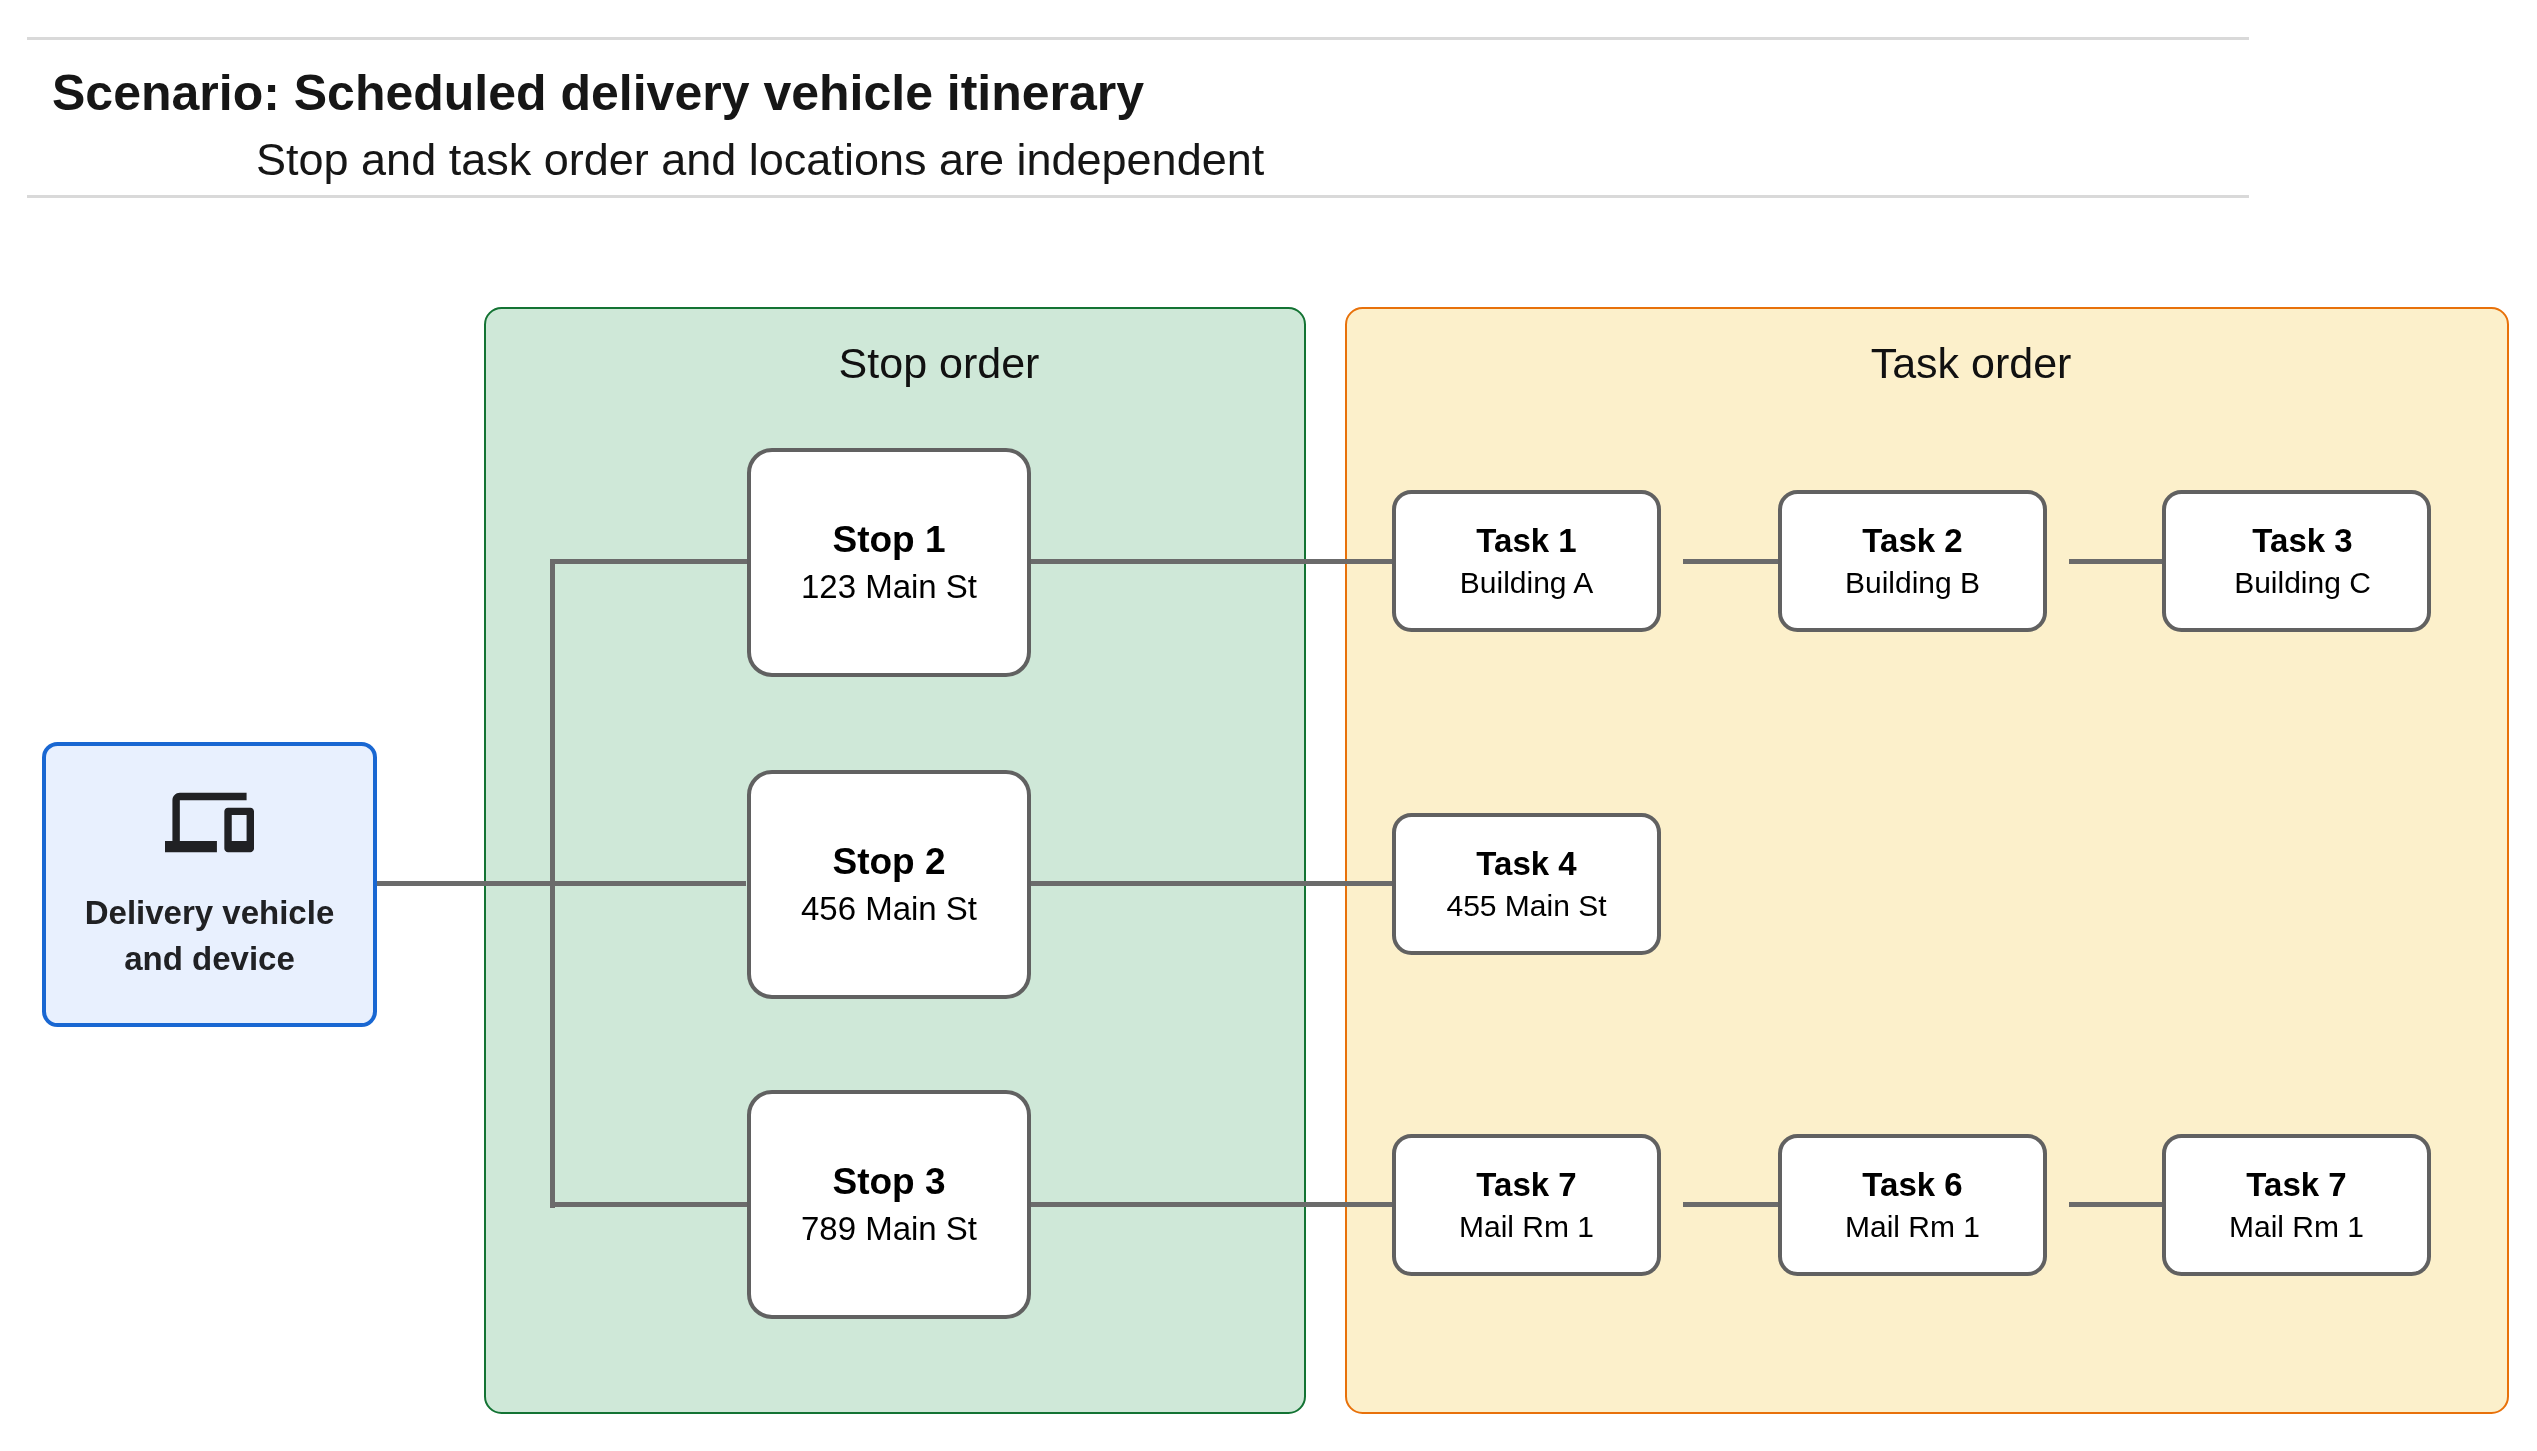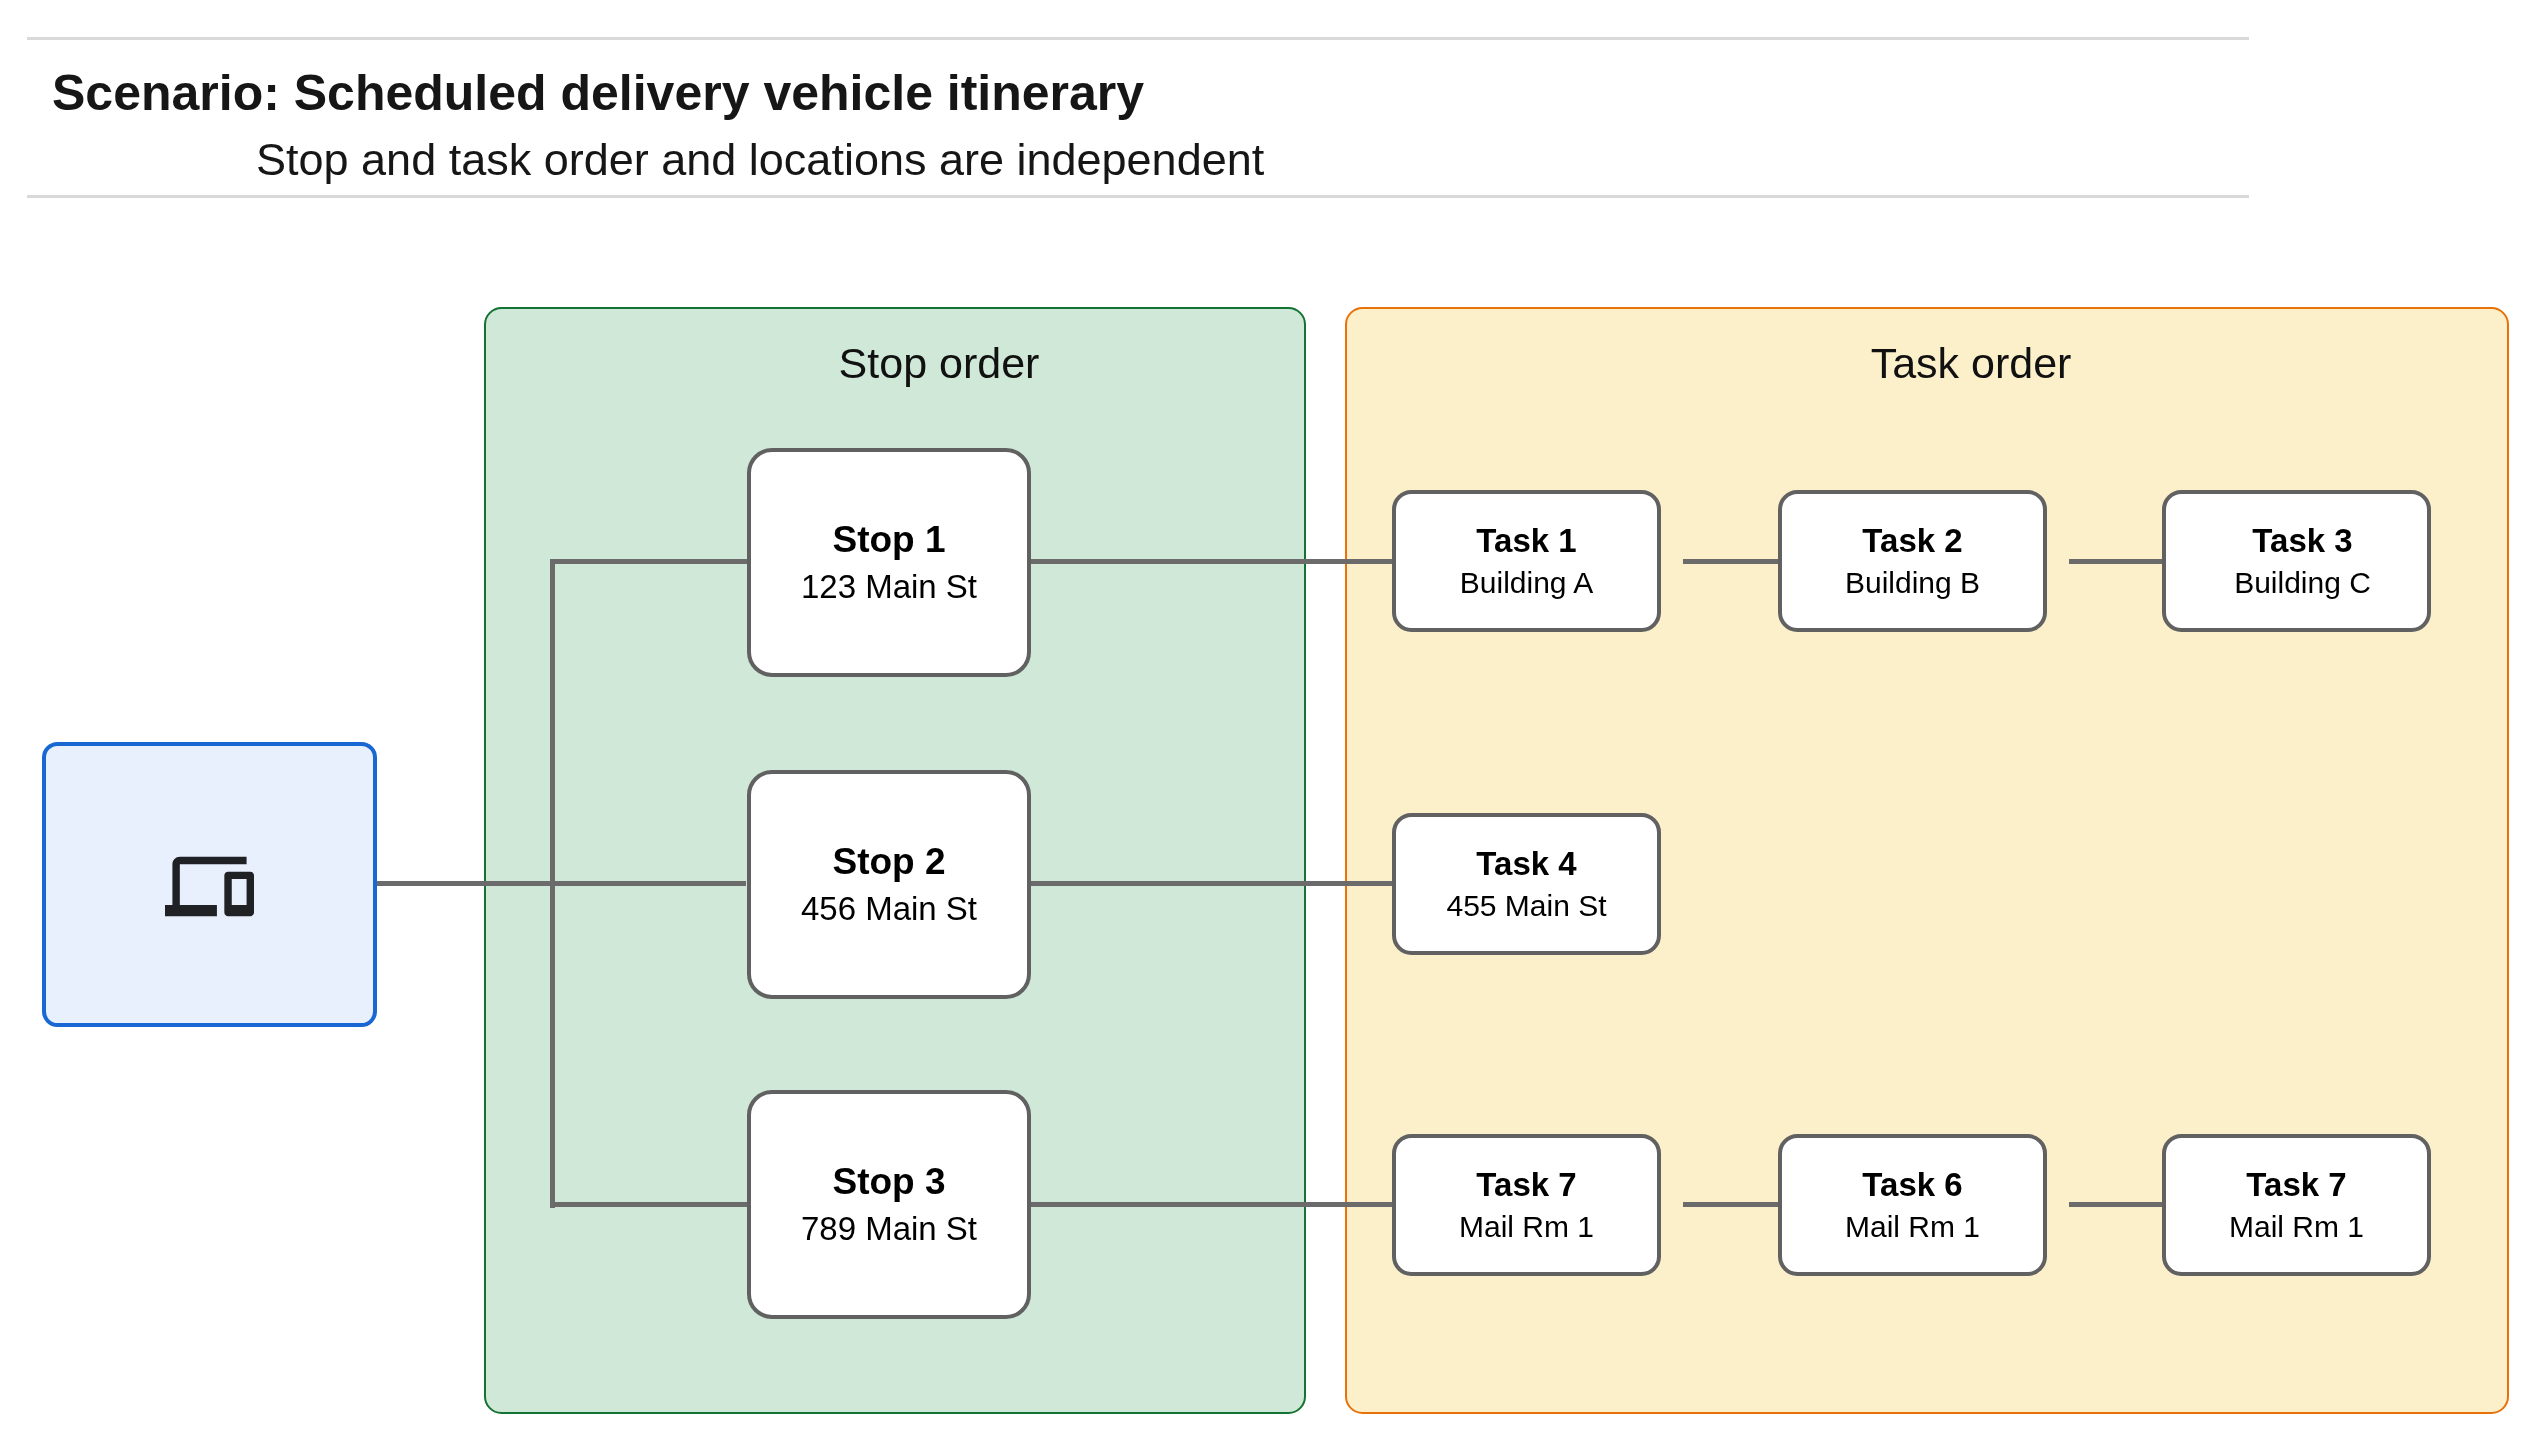--- a/index.html
+++ b/index.html
@@ -92,20 +92,21 @@
 <div class="hline conn-s3t5"></div>
 <div class="hline conn-t1t2"></div>
 <div class="hline conn-t2t3"></div>
 <div class="hline conn-t5t6"></div>
 <div class="hline conn-t6t7"></div>
 
 <div class="vehicle">
   <svg class="vehicle-icon" viewBox="0 0 24 24" aria-hidden="true">
     <path fill="#202124" d="M4 6h18V4H4c-1.1 0-2 .9-2 2v11H0v3h14v-3H4V6zm19 2h-6c-.55 0-1 .45-1 1v10c0 .55.45 1 1 1h6c.55 0 1-.45 1-1V9c0-.55-.45-1-1-1zm-1 9h-4v-7h4v7z"></path>
   </svg>
+  <div class="vehicle-label">Delivery vehicle and device</div>
 </div>
 
 <div class="stopbox stop1">
   <div class="stop-title">Stop 1</div>
   <div class="stop-sub">123 Main St</div>
 </div>
 <div class="stopbox stop2">
   <div class="stop-title">Stop 2</div>
   <div class="stop-sub">456 Main St</div>
 </div>

